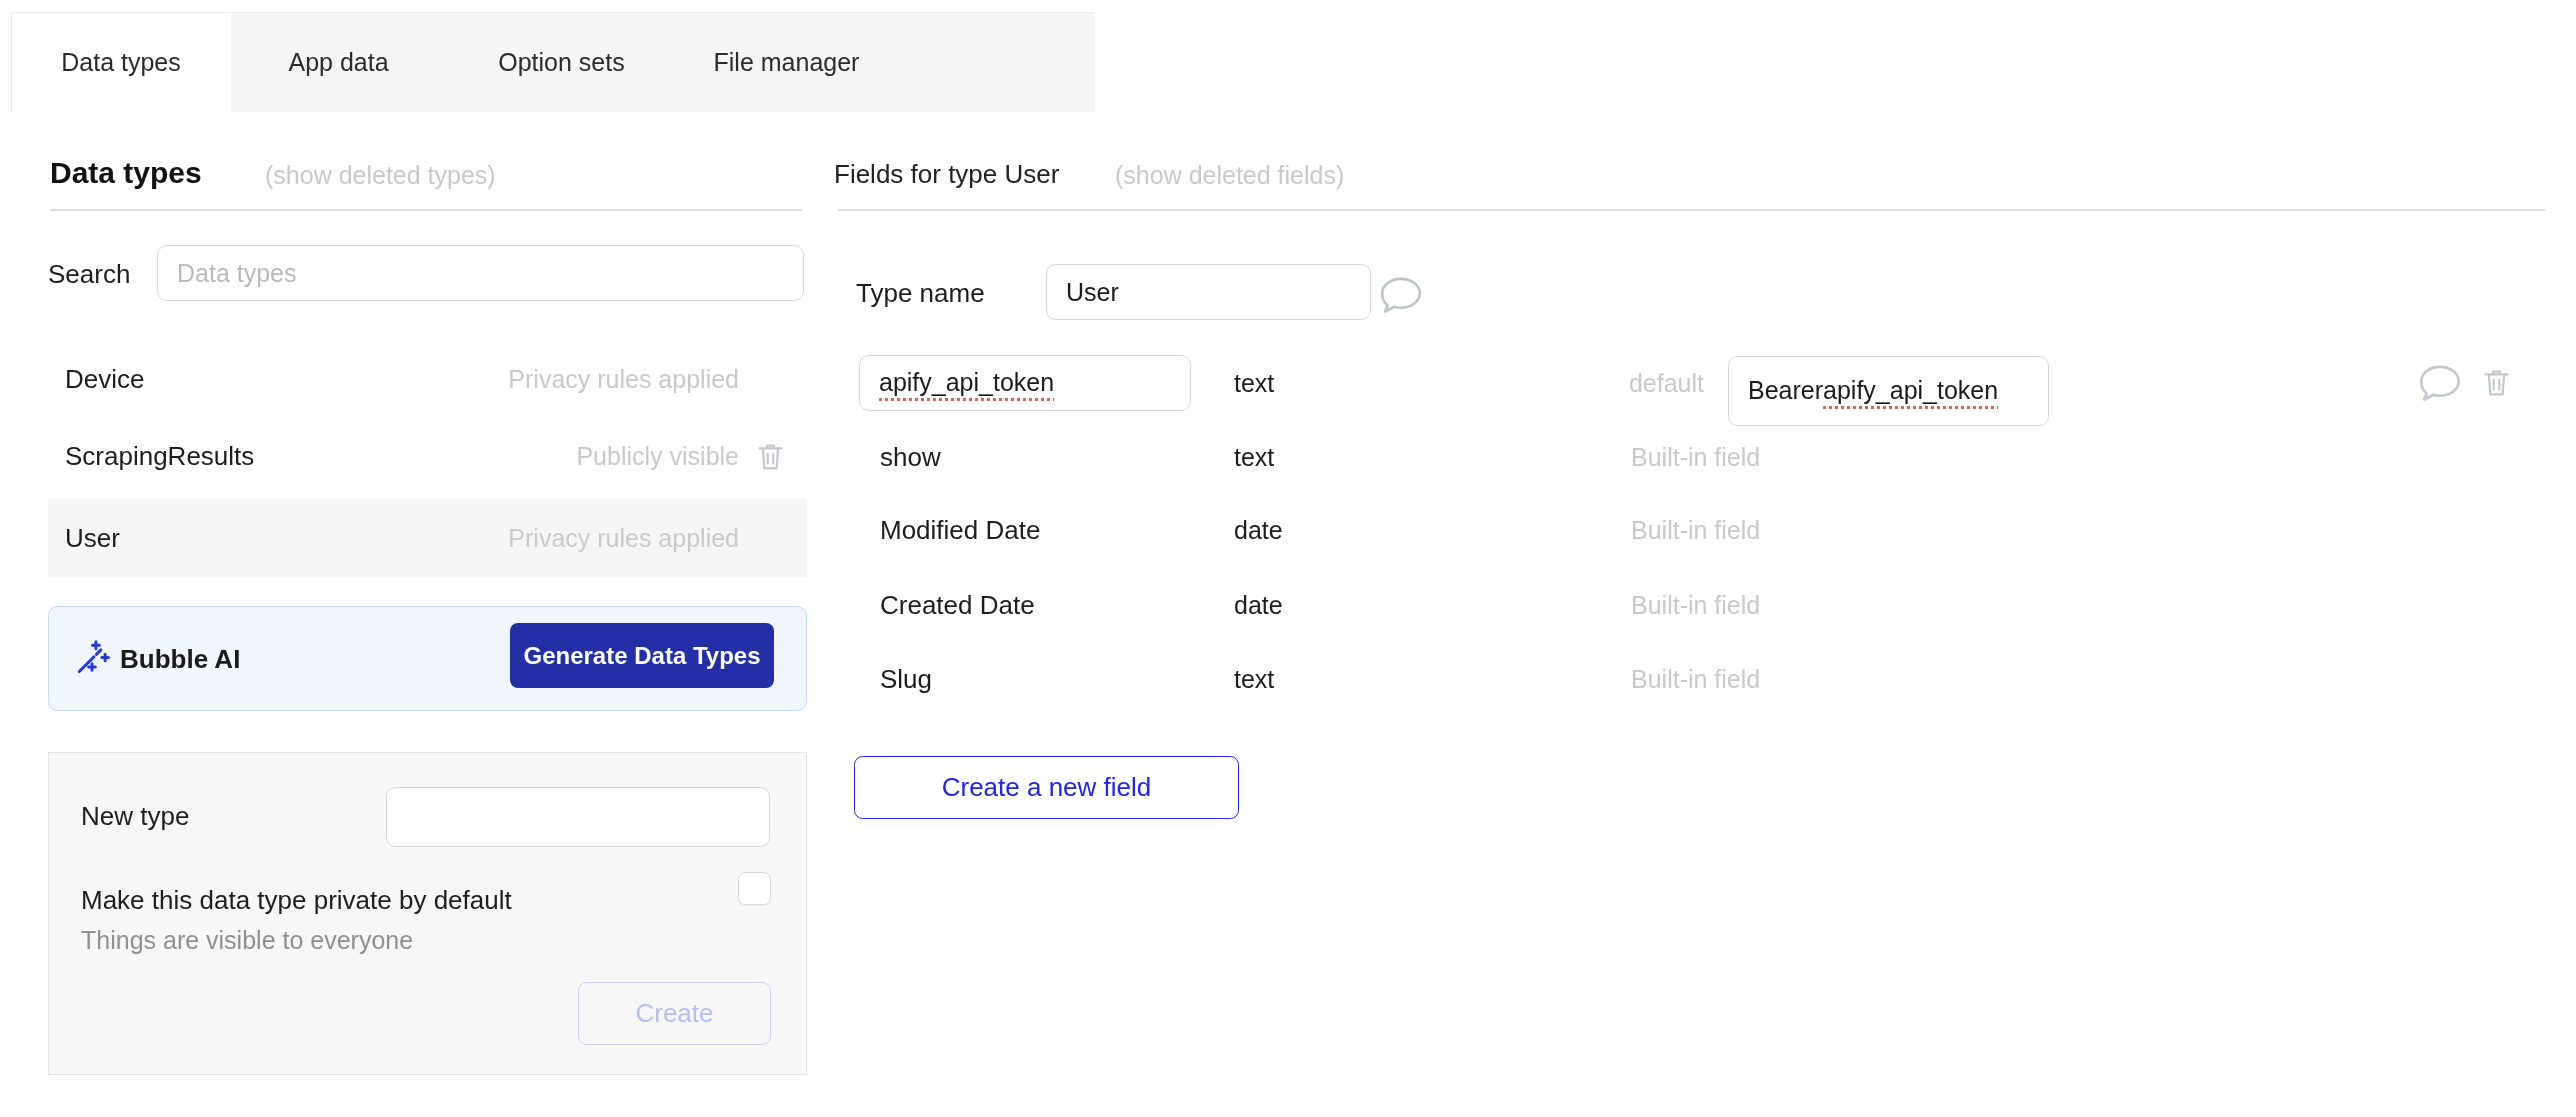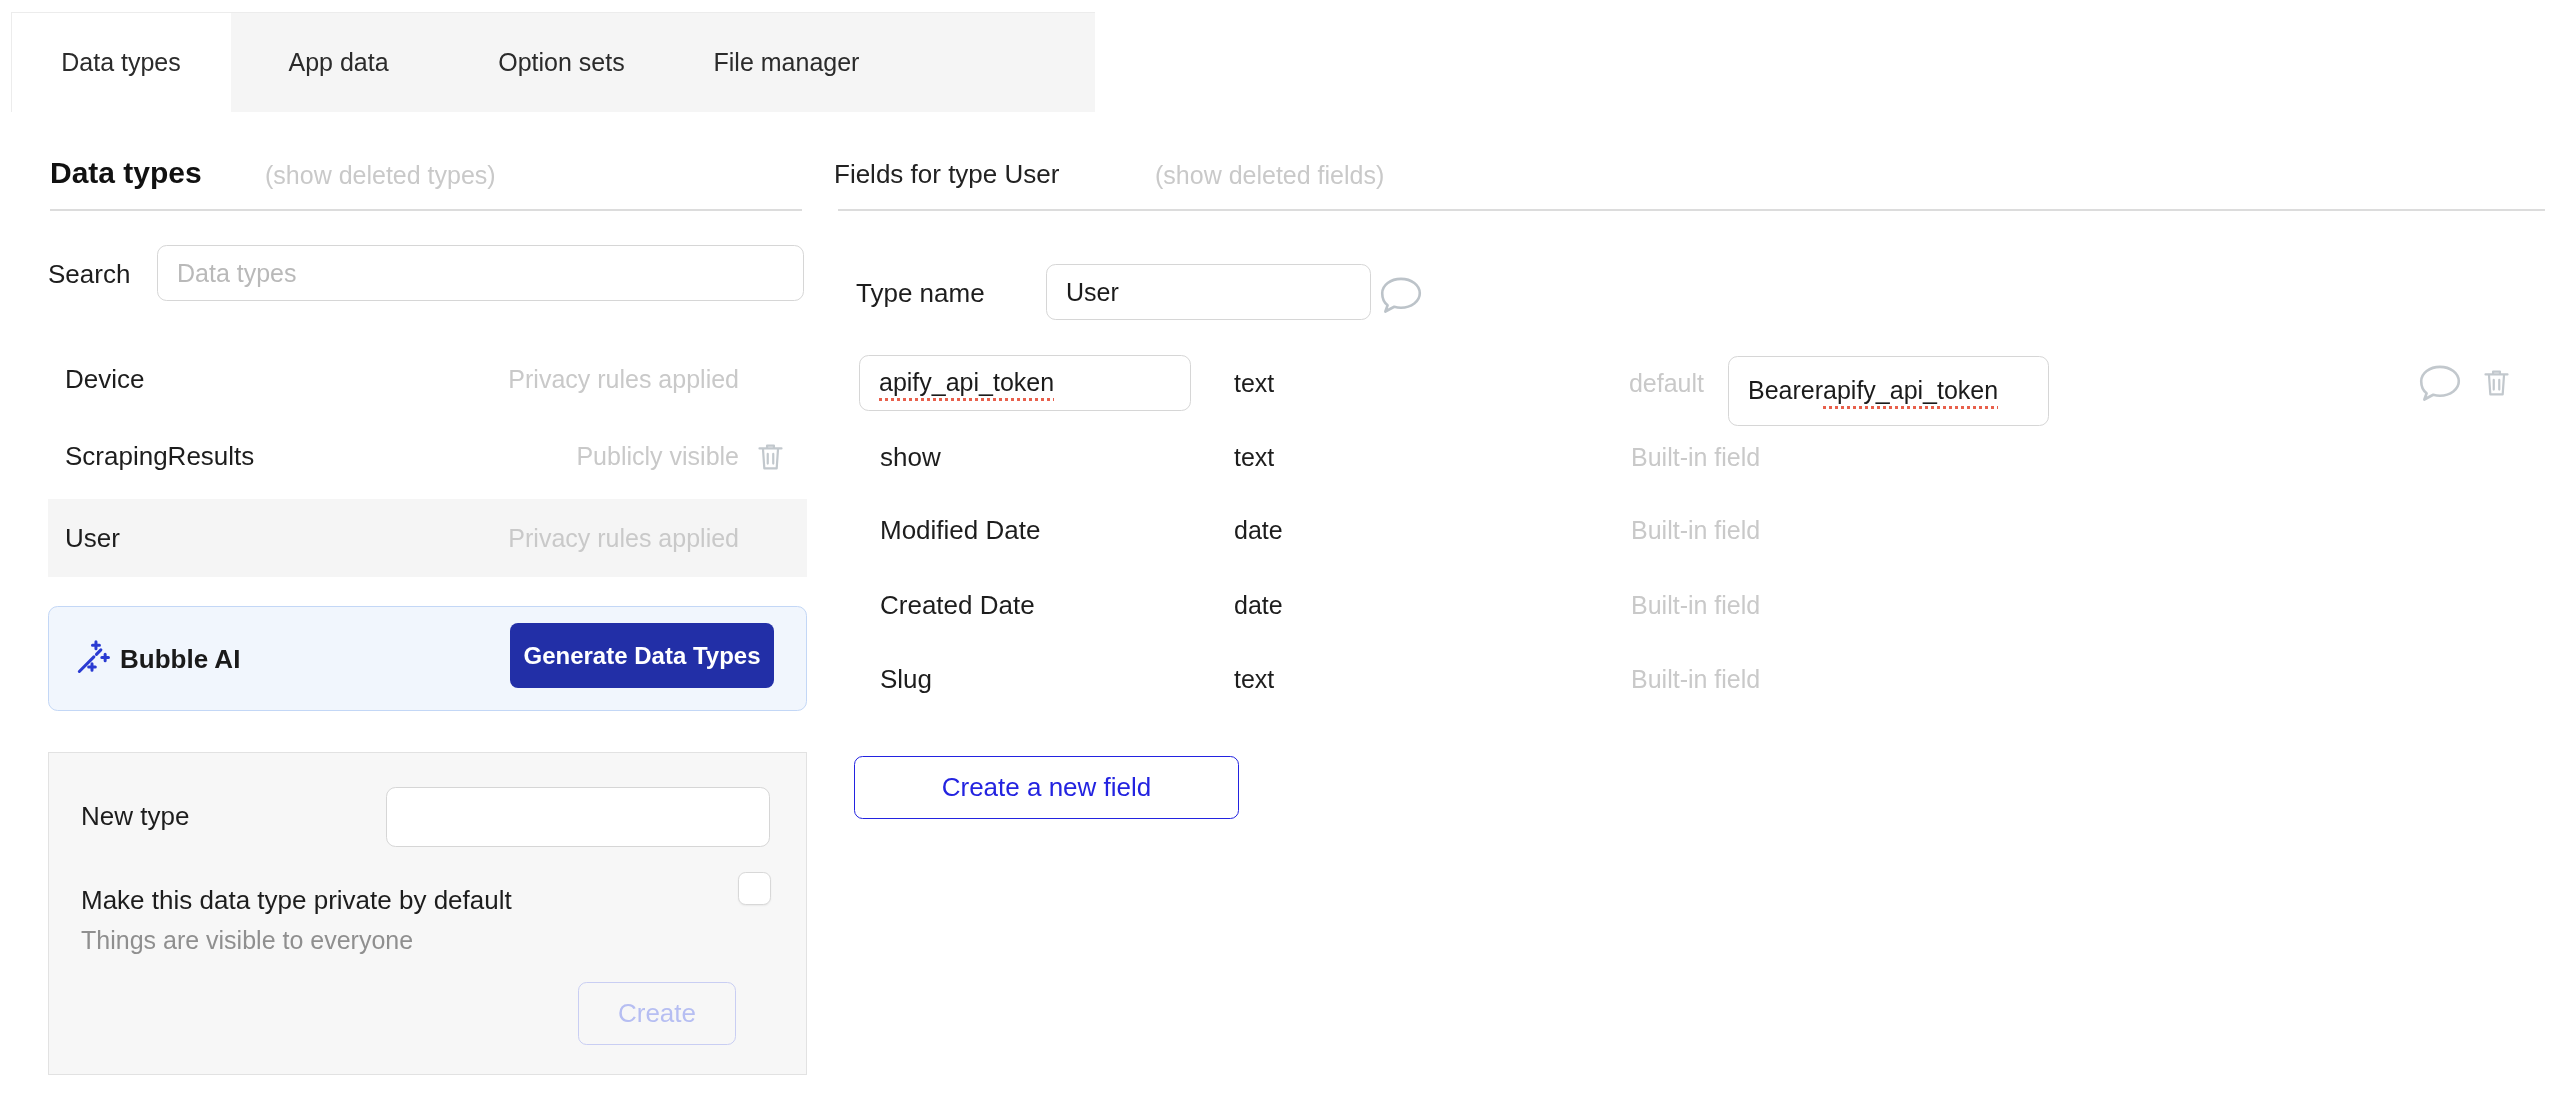--- a/index.html
+++ b/index.html
@@ -18,21 +18,21 @@
   .tab:nth-child(3){width:230px;}
   .tab:nth-child(4){width:220px;}
   .tab:nth-child(5){width:197px;}
 
   
   .h1-left{position:absolute;left:50px;top:156px;font-size:30px;font-weight:700;color:#111;}
   .muted{color:#c9c9c9;}
   .show-deleted-types{position:absolute;left:265px;top:161px;font-size:25px;cursor:pointer;}
   .divider-left{position:absolute;left:50px;top:209px;width:752px;height:1.9px;background:#dcdcdc;}
   .h1-right{position:absolute;left:834px;top:159px;font-size:26px;color:#222;}
-  .show-deleted-fields{position:absolute;left:1115px;top:161px;font-size:25px;cursor:pointer;margin-left:40px;}
+  .show-deleted-fields{position:absolute;left:1115px;top:161px;font-size:25px;cursor:pointer;}
   .divider-right{position:absolute;left:838px;top:209px;width:1707px;height:1.9px;background:#dcdcdc;}
 
   
   .input-box{background:#fff;border:1.9px solid #d6d6d6;border-radius:9.6px;
              display:flex;align-items:center;padding:0 19px;font-size:25px;color:#1b1b1b;
              box-sizing:border-box;}
   input.input-box{outline:none;}
   input.input-box::placeholder{color:#b9b9b9;}
   .misspell{text-decoration:underline dotted #e8604c 2.9px;text-underline-offset:6.7px;}
 
@@ -59,21 +59,21 @@
   
   .new-card{position:absolute;left:48px;top:752px;width:759px;height:323px;
             background:#f7f7f7;border:1.9px solid #e2e2e2;box-sizing:border-box;}
   .new-label{position:absolute;left:32px;top:48px;font-size:26px;}
   .new-input{position:absolute;left:337px;top:34px;width:384px;height:60px;}
   .chk-label{position:absolute;left:32px;top:132px;font-size:26px;color:#1d1d1d;}
   .checkbox{position:absolute;left:689px;top:119px;width:33px;height:33px;background:#fff;
             border:1.9px solid #d8d8d8;border-radius:7.7px;box-sizing:border-box;
             box-shadow:0 1px 1.9px rgba(0,0,0,0.06);cursor:pointer;}
   .note{position:absolute;left:32px;top:173px;font-size:25px;color:#8f8f8f;}
-  .create-btn{position:absolute;left:529px;top:229px;width:158px;height:63px;
+  .create-btn{position:absolute;left:529px;top:229px;width:193px;height:63px;
               background:transparent;border:1.9px solid #c9cef3;border-radius:8.6px;
               color:#b6bef2;font-size:26px;font-family:inherit;}
 
   
   .typename-label{position:absolute;left:856px;top:278px;font-size:26px;}
   .typename-input{position:absolute;left:1046px;top:264px;width:325px;height:56px;}
   .comment-typename{position:absolute;left:1378px;top:275px;width:46px;height:40px;cursor:pointer;}
 
   
   .frow{position:absolute;left:842px;width:1713px;height:59px;}

